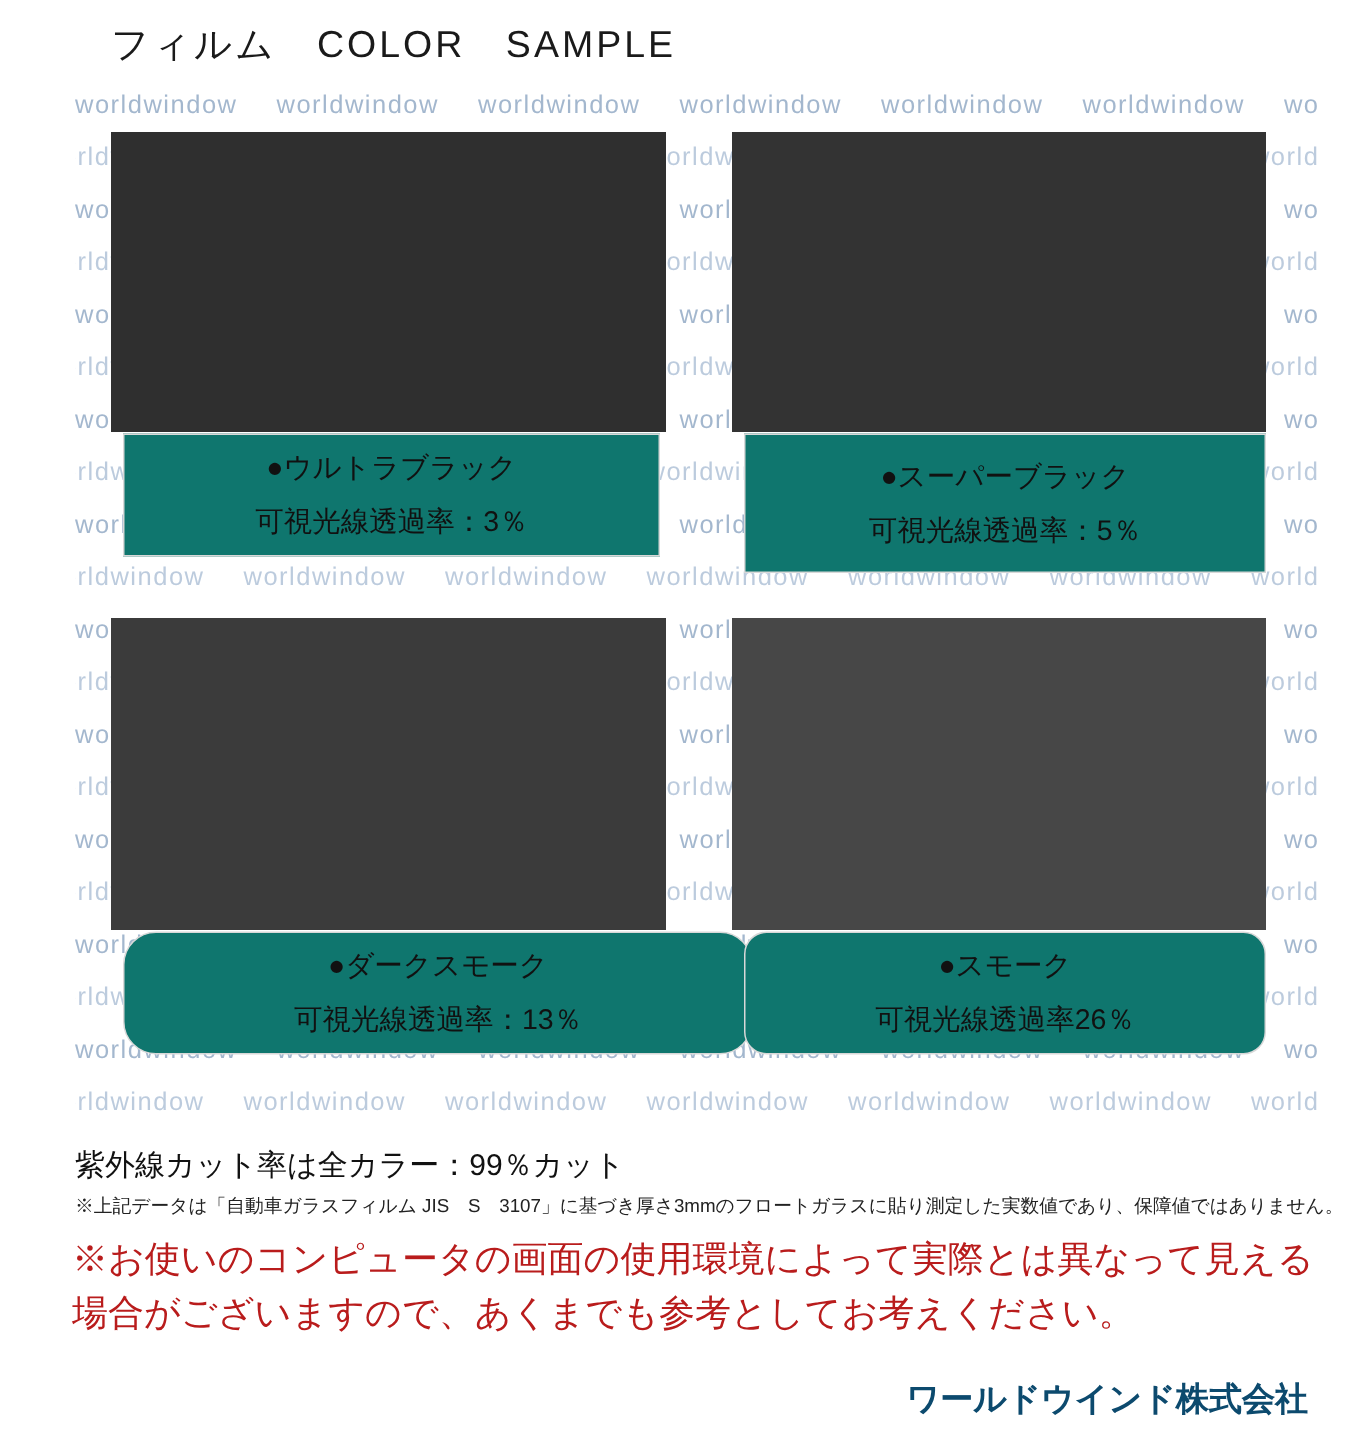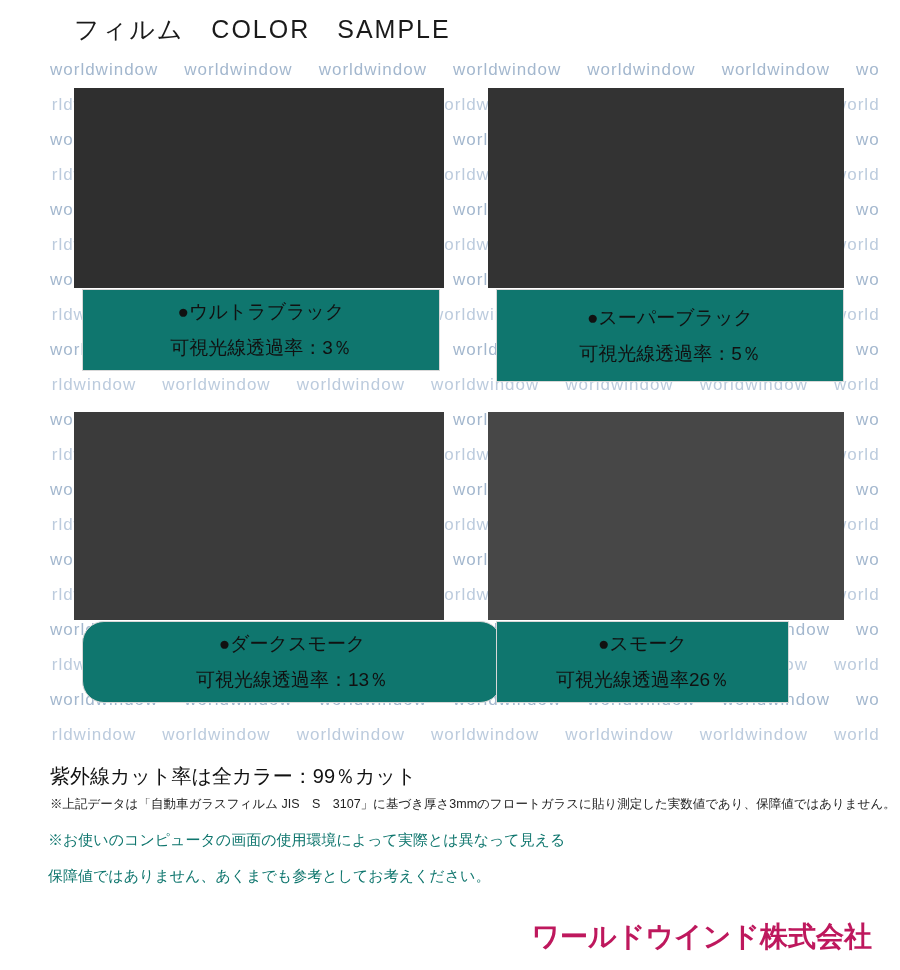--- a/index.html
+++ b/index.html
@@ -98,31 +98,31 @@
     top: 796px;
     font-size: 12.5px;
     color: #222;
     white-space: nowrap;
   }
   .note-big {
     position: absolute;
     left: 36px;
     top: 822px;
     width: 840px;
-    font-size: 15px;
+    font-size: 24px;
     line-height: 36px;
-    color: #0f766e;
+    color: #b91c1c;
   }
   .company {
     position: absolute;
     right: 40px;
     top: 918px;
-    font-size: 28px;
+    font-size: 22px;
     font-weight: bold;
-    color: #be185d;
+    color: #0c4a6e;
     white-space: nowrap;
   }
 </style>
 </head>
 <body>
 
 <div id="page">
 
   <div class="title">フィルム　COLOR　SAMPLE</div>
 
@@ -162,26 +162,26 @@
   <div class="label-box" style="left:484px; top:289px; width:348px; height:93px;">
     <div class="label-name">●スーパーブラック</div>
     <div class="label-value">可視光線透過率：5％</div>
   </div>
 
   <div class="label-box" style="left:70px; top:621px; width:420px; height:82px;border-radius:22px;">
     <div class="label-name">●ダークスモーク</div>
     <div class="label-value">可視光線透過率：13％</div>
   </div>
 
-  <div class="label-box" style="left:484px; top:621px; width:293px; height:82px;">
+  <div class="label-box" style="left:484px; top:621px; width:348px; height:82px;border-radius:15px;">
     <div class="label-name">●スモーク</div>
     <div class="label-value">可視光線透過率26％</div>
   </div>
 
   <div class="uv-line">紫外線カット率は全カラー：99％カット</div>
   <div class="note-small">※上記データは「自動車ガラスフィルム JIS　S　3107」に基づき厚さ3mmのフロートガラスに貼り測定した実数値であり、保障値ではありません。</div>
   <div class="note-big">
     <div>※お使いのコンピュータの画面の使用環境によって実際とは異なって見える</div>
-    <div>保障値ではありません、あくまでも参考としてお考えください。</div>
+    <div>場合がございますので、あくまでも参考としてお考えください。</div>
   </div>
   <div class="company">ワールドウインド株式会社</div>
 
 </div>
 
 </body></html>

